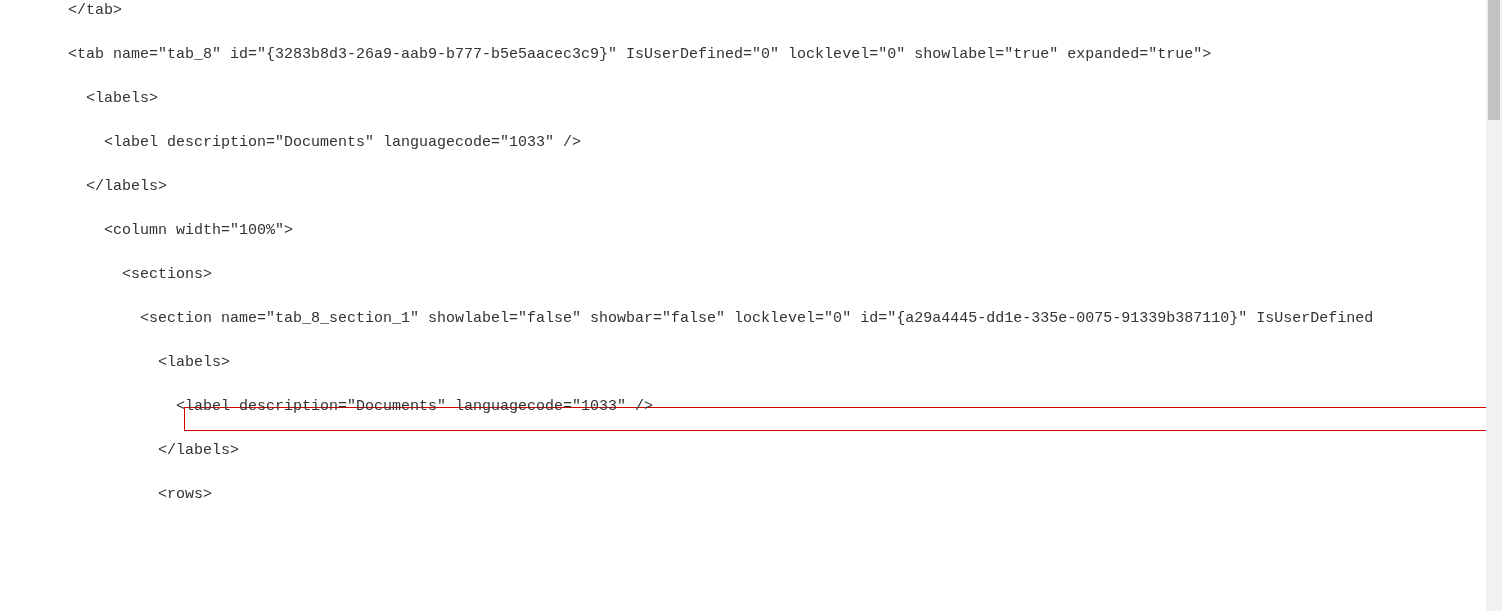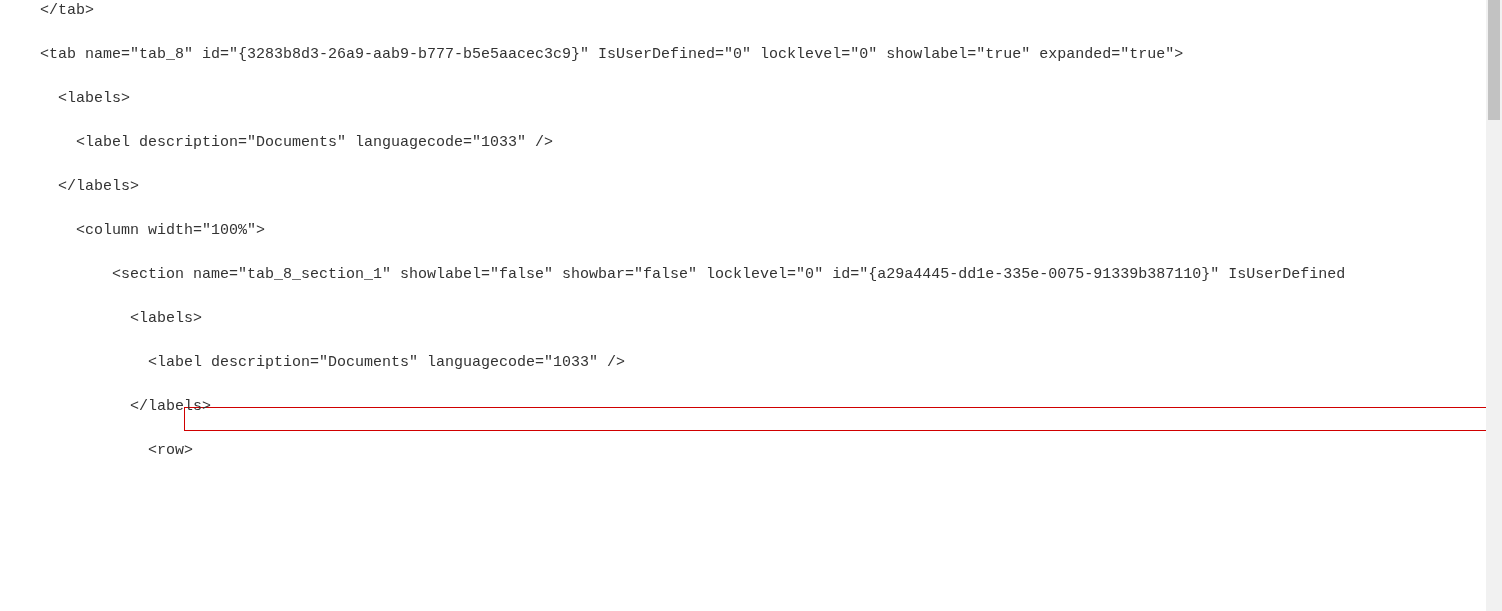--- a/index.html
+++ b/index.html
@@ -15,21 +15,21 @@
     margin: 0;
     padding: 0 0 0 40px;
     font-family: Consolas, "Courier New", monospace;
     font-size: 15px;
     line-height: 22px;
     color: #333333;
     white-space: pre;
     position: relative;
     z-index: 1;
   }
-  .line { display: block; white-space: pre; }
+  .line { display: block; white-space: pre; margin-left: 28px; }
   .highlight-box {
     position: absolute;
     left: 184px;
     top: 407px;
     width: 1306px;
     height: 24px;
     border: 1.5px solid #d00000;
     box-sizing: border-box;
     z-index: 0;
     background: transparent;
@@ -57,25 +57,26 @@
 <body>
 
 <div class="highlight-box"></div>
 
 <pre class="code"><span class="line">&lt;/tab&gt;</span>
 <span class="line">&lt;tab name="tab_8" id="{3283b8d3-26a9-aab9-b777-b5e5aacec3c9}" IsUserDefined="0" locklevel="0" showlabel="true" expanded="true"&gt;</span>
 <span class="line">  &lt;labels&gt;</span>
 <span class="line">    &lt;label description="Documents" languagecode="1033" /&gt;</span>
 <span class="line">  &lt;/labels&gt;</span>
 <span class="line">    &lt;column width="100%"&gt;</span>
+<span class="line">      &lt;sections&gt;</span>
 <span class="line">        &lt;section name="tab_8_section_1" showlabel="false" showbar="false" locklevel="0" id="{a29a4445-dd1e-335e-0075-91339b387110}" IsUserDefined</span>
 <span class="line">          &lt;labels&gt;</span>
 <span class="line">            &lt;label description="Documents" languagecode="1033" /&gt;</span>
 <span class="line">          &lt;/labels&gt;</span>
-<span class="line">            &lt;row&gt;</span>
+<span class="line">          &lt;rows&gt;</span>
 
 
 
 
 
 
 
 
 
 

